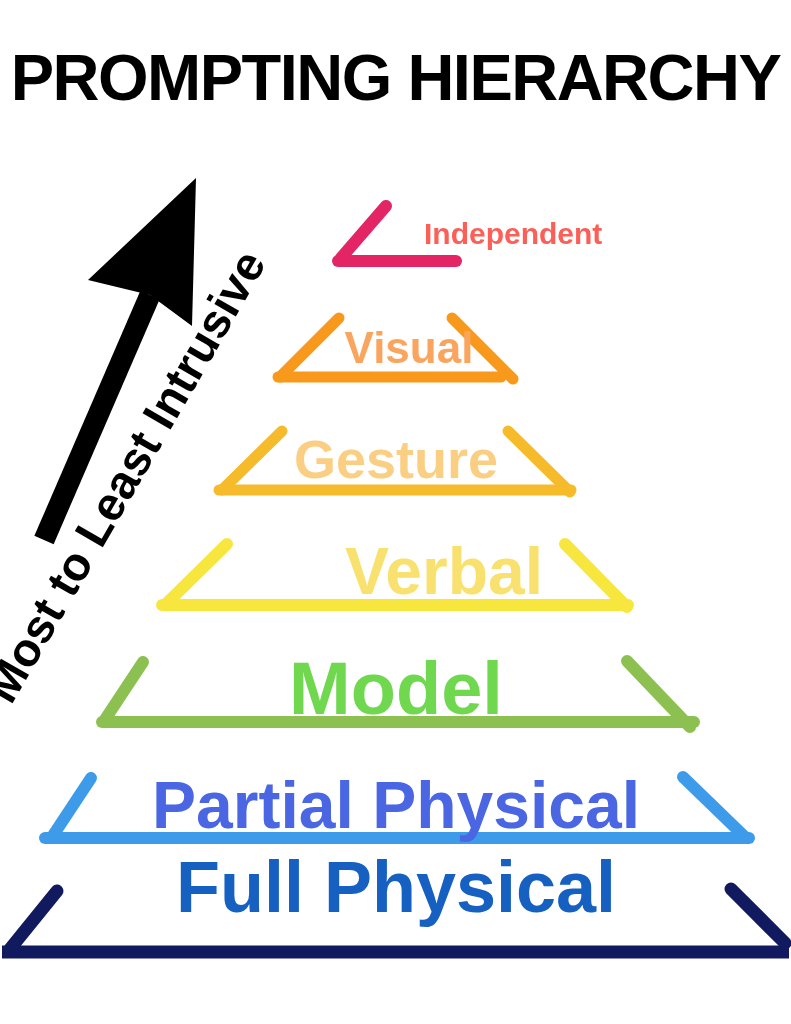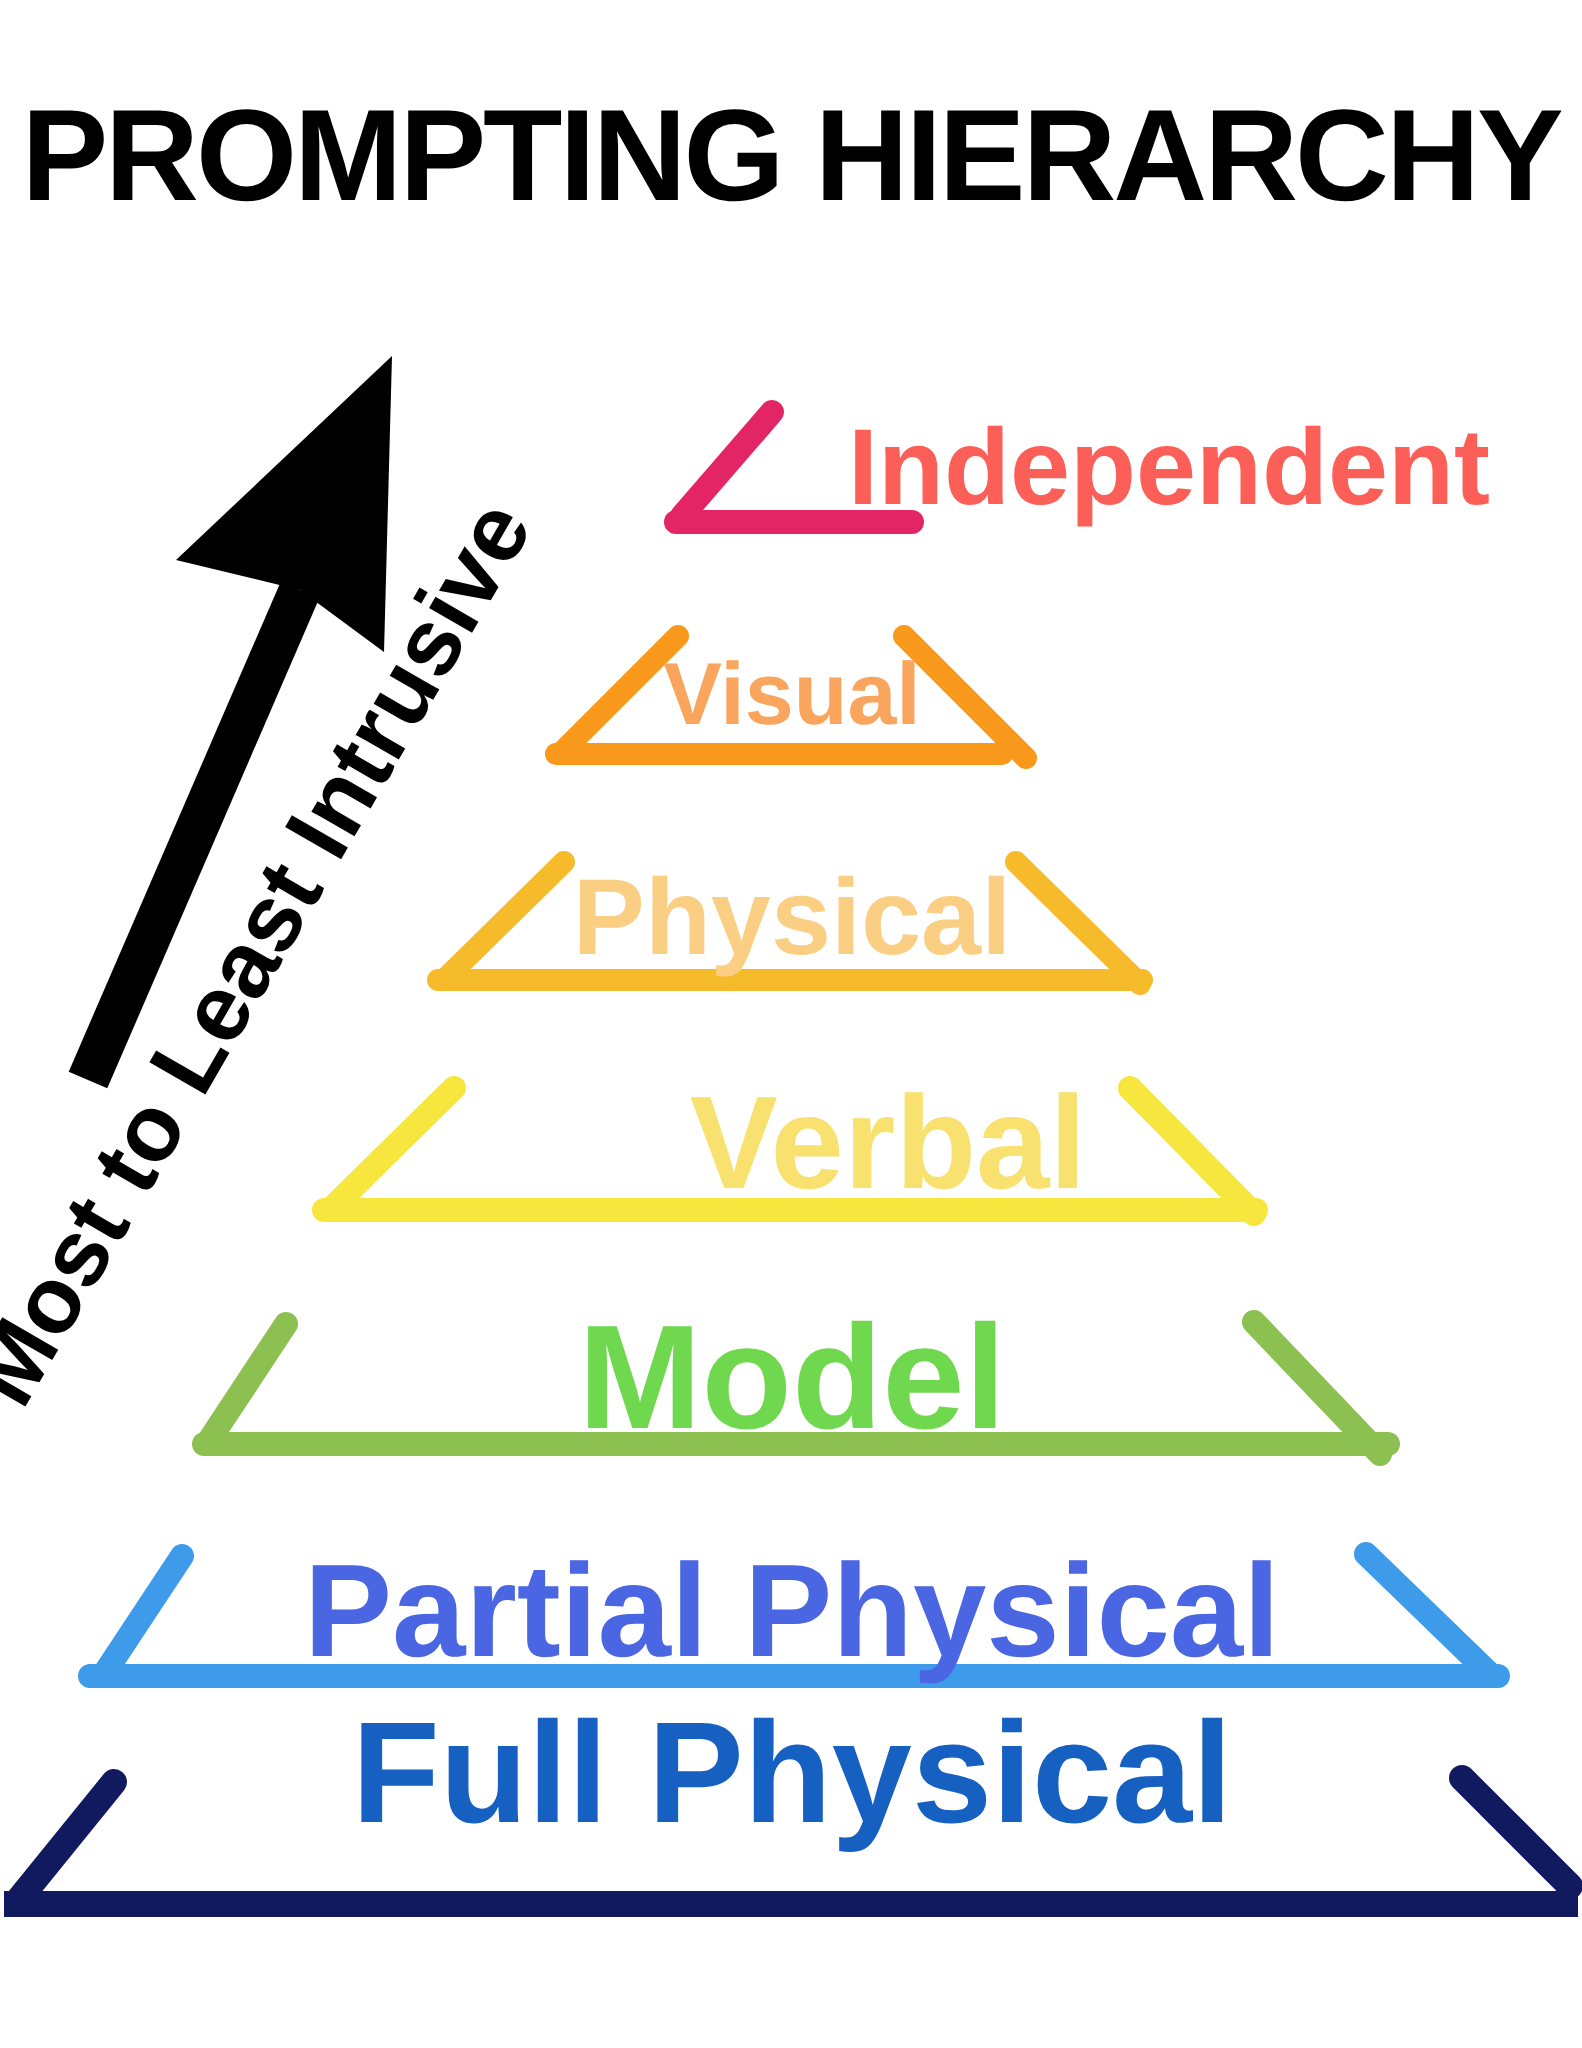--- a/index.html
+++ b/index.html
@@ -23,21 +23,21 @@
     white-space: nowrap;
   }
   #shapes { position: absolute; left: 0; top: 0; }
   .lvl-label {
     position: absolute;
     font-weight: bold;
     line-height: 1;
     white-space: nowrap;
   }
   .centered { left: 396px; transform: translateX(-50%); }
-  #label-independent { left: 424px; top: 207px; font-size: 54px; }
+  #label-independent { left: 424px; top: 219px; font-size: 30px; }
   #label-visual      { top: 326px; font-size: 44px; }
   #label-gesture     { top: 432px; font-size: 54px; }
   #label-verbal      { top: 538px; font-size: 66px; }
   #label-model       { top: 652px; font-size: 74px; }
   #label-partial     { top: 772px; font-size: 66px; }
   #label-full        { top: 851px; font-size: 72px; }
   #arrow-label {
     position: absolute;
     left: 18px;
     top: 662px;
@@ -102,23 +102,23 @@
 
     <g fill="none" stroke="currentColor" stroke-width="13" stroke-linecap="round" style="color: rgb(18, 26, 95);">
       <line x1="10" y1="949" x2="57" y2="891"></line>
       <line x1="731" y1="889" x2="785" y2="943"></line>
       <line x1="2" y1="952" x2="789" y2="952" stroke-linecap="butt"></line>
     </g>
   </svg>
 
   <div id="label-independent" class="lvl-label" style="color: rgb(251, 95, 87);">Independent</div>
 
-  <div id="label-visual" class="lvl-label centered" style="color: rgb(249, 165, 94);">Visual</div>
+  <div id="label-visual" class="lvl-label centered" style="color: rgb(249, 165, 94); margin-left: 13px;">Visual</div>
 
-  <div id="label-gesture" class="lvl-label centered" style="color: rgb(250, 207, 131);">Physical</div>
+  <div id="label-gesture" class="lvl-label centered" style="color: rgb(250, 207, 131);">Gesture</div>
 
   <div id="label-verbal" class="lvl-label centered" style="color: rgb(249, 225, 112); margin-left: 48px;">Verbal</div>
 
   <div id="label-model" class="lvl-label centered" style="color: rgb(111, 216, 79);">Model</div>
 
   <div id="label-partial" class="lvl-label centered" style="color: rgb(74, 102, 226);">Partial Physical</div>
 
   <div id="label-full" class="lvl-label centered" style="color: rgb(21, 96, 193);">Full Physical</div>
 
   <div id="arrow-label" style="color: rgb(0, 0, 0);">Most to Least Intrusive</div>

